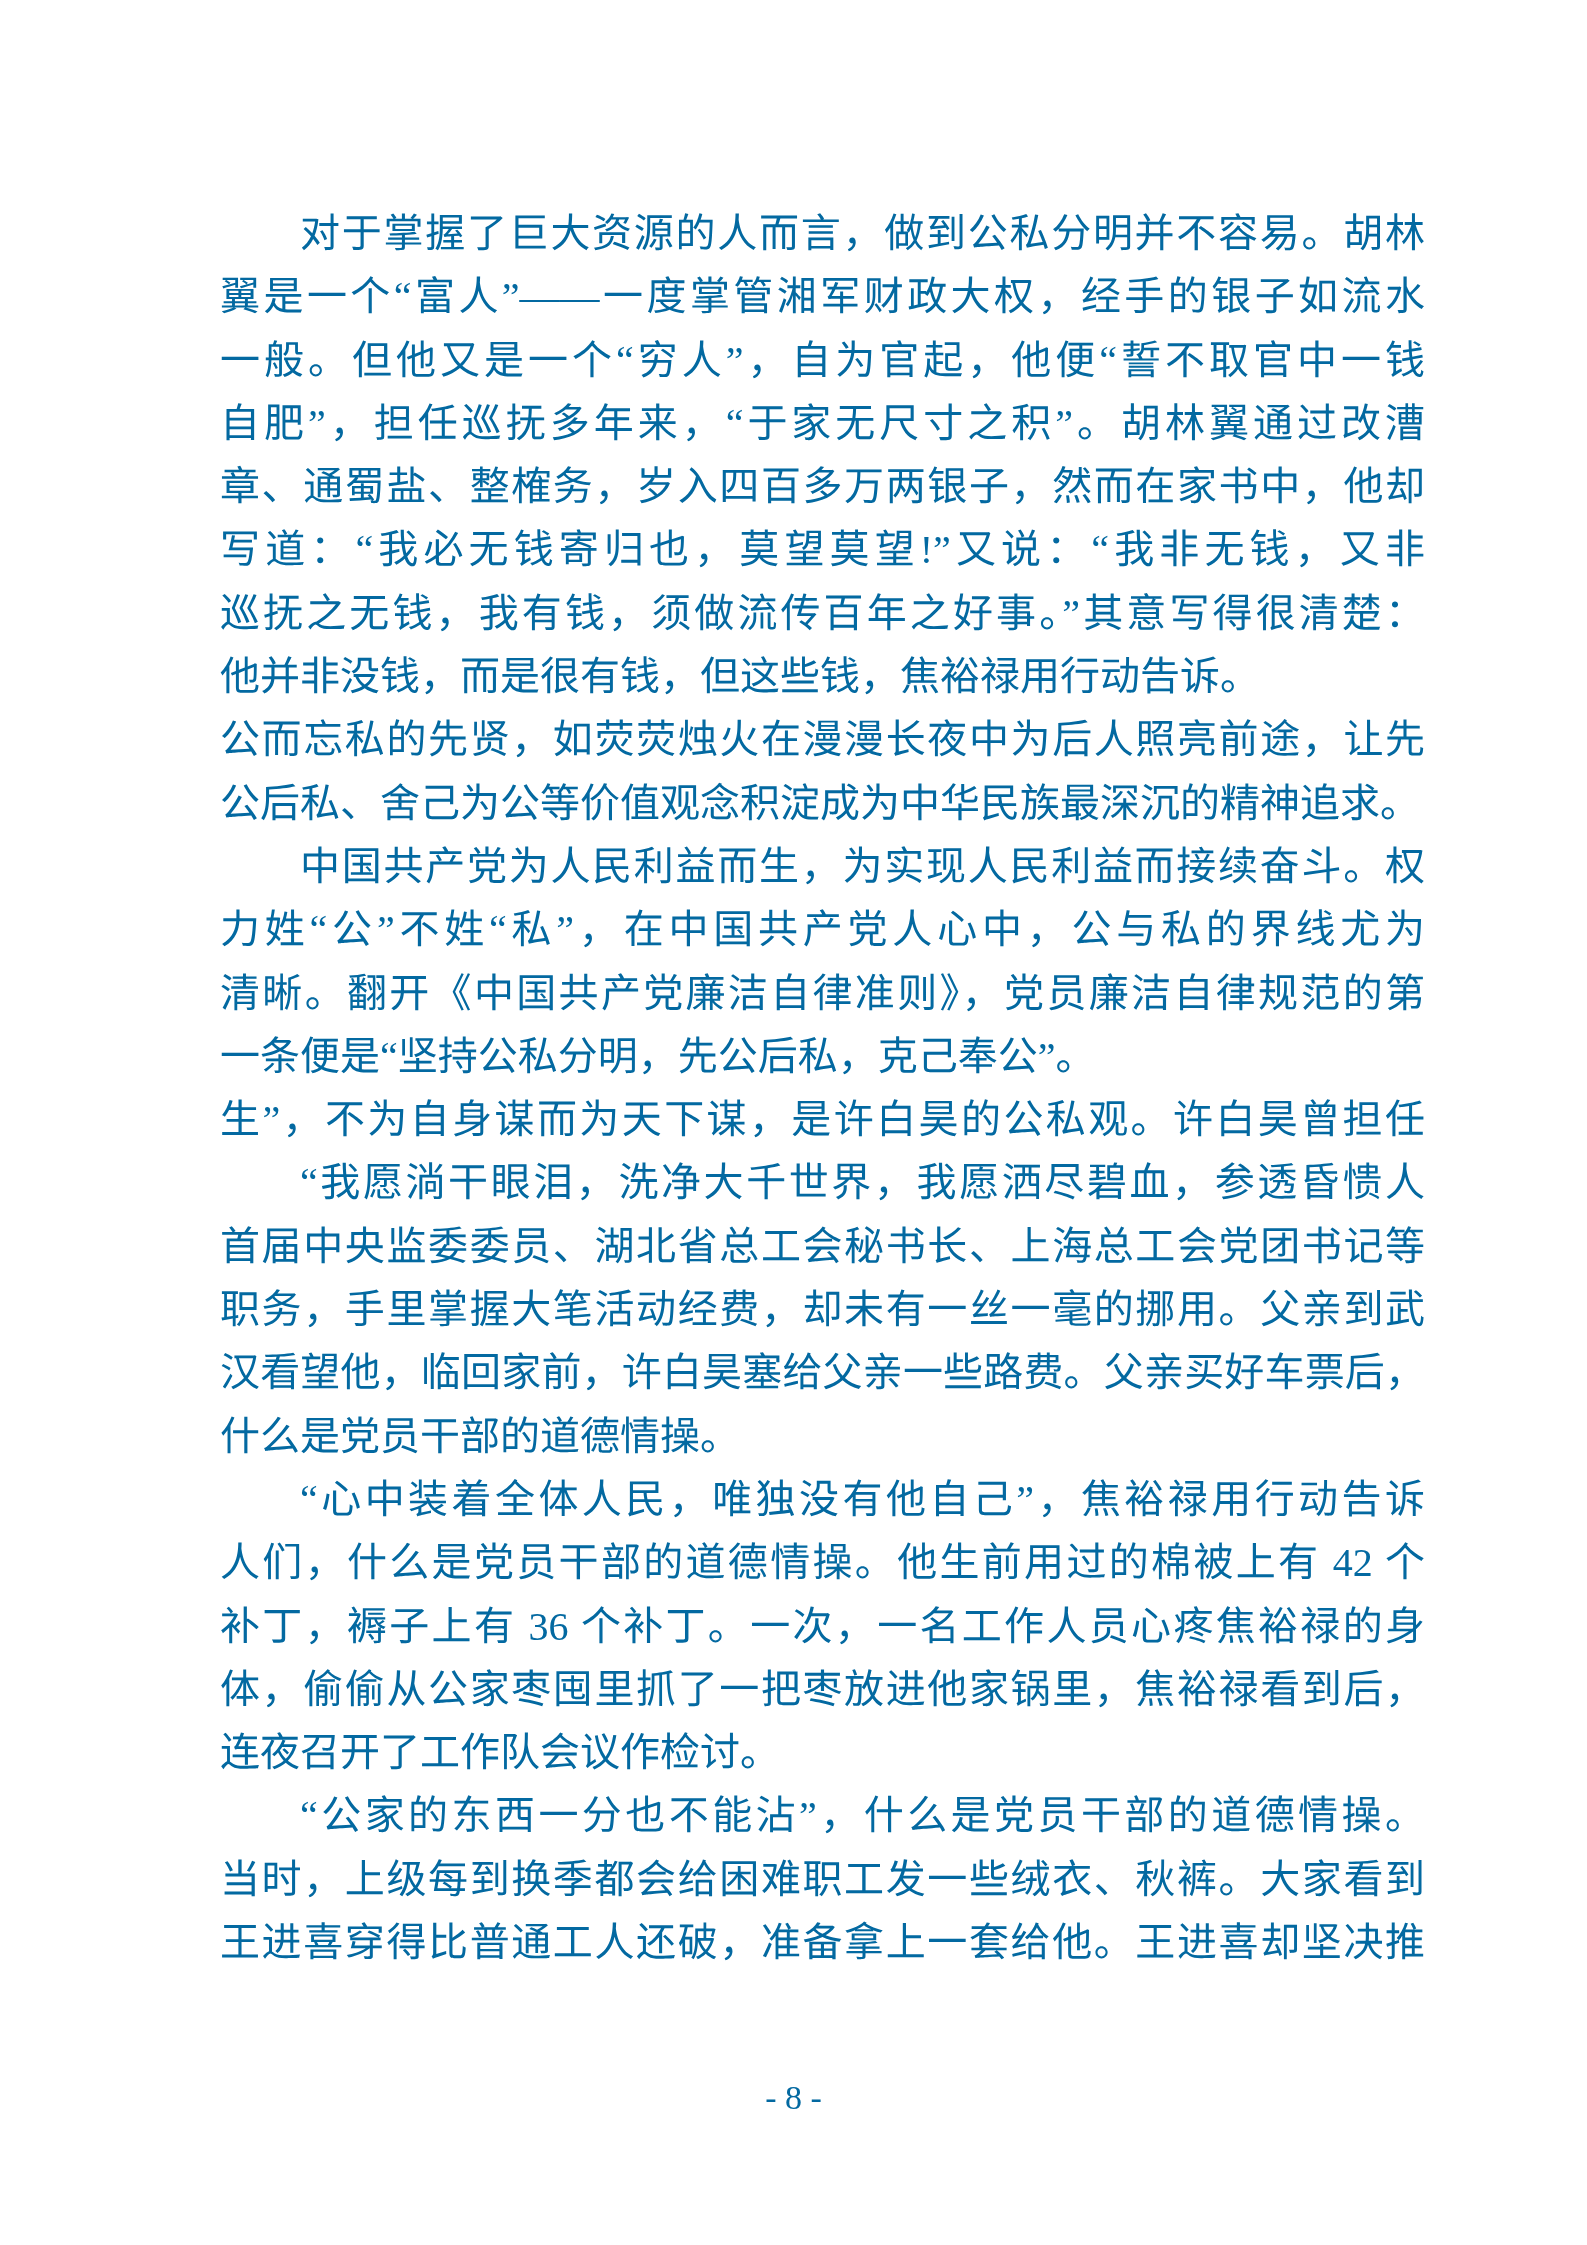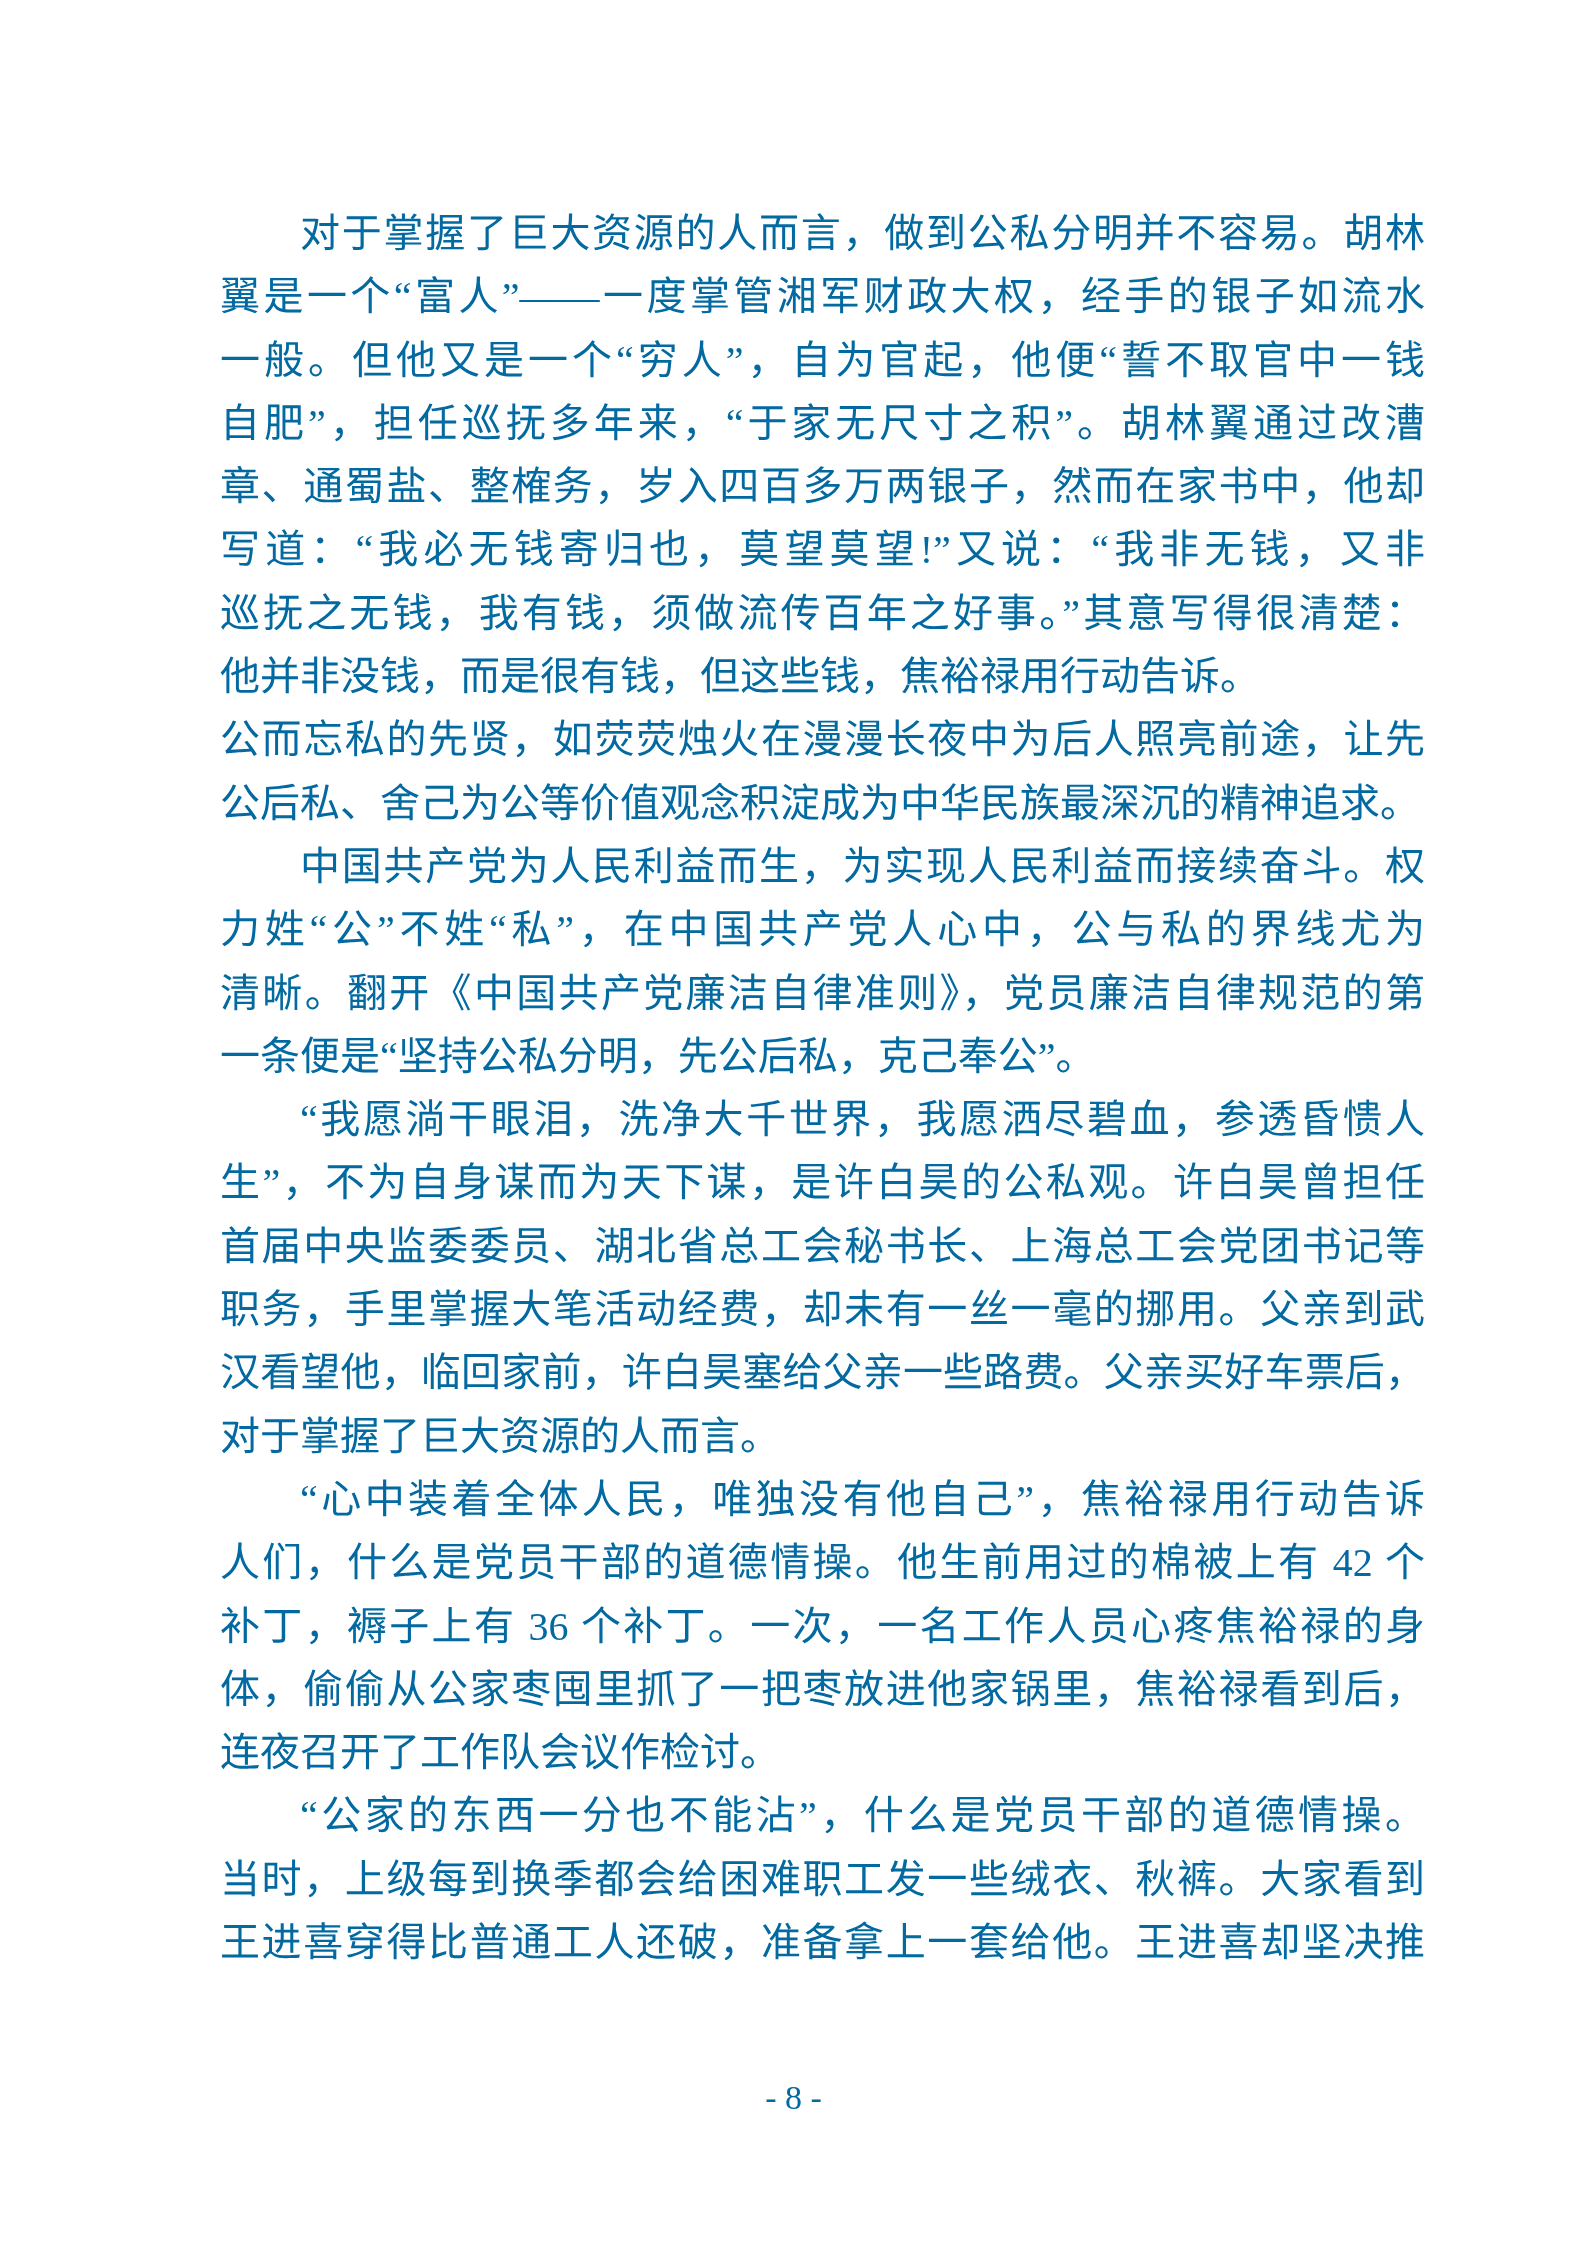--- a/index.html
+++ b/index.html
@@ -61,26 +61,26 @@
       <div class="line">章、通蜀盐、整榷务，岁入四百多万两银子，然而在家书中，他却</div>
       <div class="line">写道：“我必无钱寄归也，莫望莫望!”又说：“我非无钱，又非</div>
       <div class="line">巡抚之无钱，我有钱，须做流传百年之好事。”其意写得很清楚：</div>
       <div class="line end">他并非没钱，而是很有钱，但这些钱，焦裕禄用行动告诉。</div>
       <div class="line">公而忘私的先贤，如荧荧烛火在漫漫长夜中为后人照亮前途，让先</div>
       <div class="line end">公后私、舍己为公等价值观念积淀成为中华民族最深沉的精神追求。</div>
       <div class="line indent">中国共产党为人民利益而生，为实现人民利益而接续奋斗。权</div>
       <div class="line">力姓“公”不姓“私”，在中国共产党人心中，公与私的界线尤为</div>
       <div class="line">清晰。翻开《中国共产党廉洁自律准则》，党员廉洁自律规范的第</div>
       <div class="line end">一条便是“坚持公私分明，先公后私，克己奉公”。</div>
+      <div class="line">生”，不为自身谋而为天下谋，是许白昊的公私观。许白昊曾担任</div>
       <div class="line indent">“我愿淌干眼泪，洗净大千世界，我愿洒尽碧血，参透昏愦人</div>
-      <div class="line">生”，不为自身谋而为天下谋，是许白昊的公私观。许白昊曾担任</div>
       <div class="line">首届中央监委委员、湖北省总工会秘书长、上海总工会党团书记等</div>
       <div class="line">职务，手里掌握大笔活动经费，却未有一丝一毫的挪用。父亲到武</div>
       <div class="line">汉看望他，临回家前，许白昊塞给父亲一些路费。父亲买好车票后，</div>
-      <div class="line end">对于掌握了巨大资源的人而言。</div>
+      <div class="line end">什么是党员干部的道德情操。</div>
       <div class="line indent">“心中装着全体人民，唯独没有他自己”，焦裕禄用行动告诉</div>
       <div class="line">人们，什么是党员干部的道德情操。他生前用过的棉被上有 42 个</div>
       <div class="line">补丁，褥子上有 36 个补丁。一次，一名工作人员心疼焦裕禄的身</div>
       <div class="line">体，偷偷从公家枣囤里抓了一把枣放进他家锅里，焦裕禄看到后，</div>
       <div class="line end">连夜召开了工作队会议作检讨。</div>
       <div class="line indent">“公家的东西一分也不能沾”，什么是党员干部的道德情操。</div>
       <div class="line">当时，上级每到换季都会给困难职工发一些绒衣、秋裤。大家看到</div>
       <div class="line">王进喜穿得比普通工人还破，准备拿上一套给他。王进喜却坚决推</div>
     </main>
   <footer class="page-number">- 8 -</footer>

